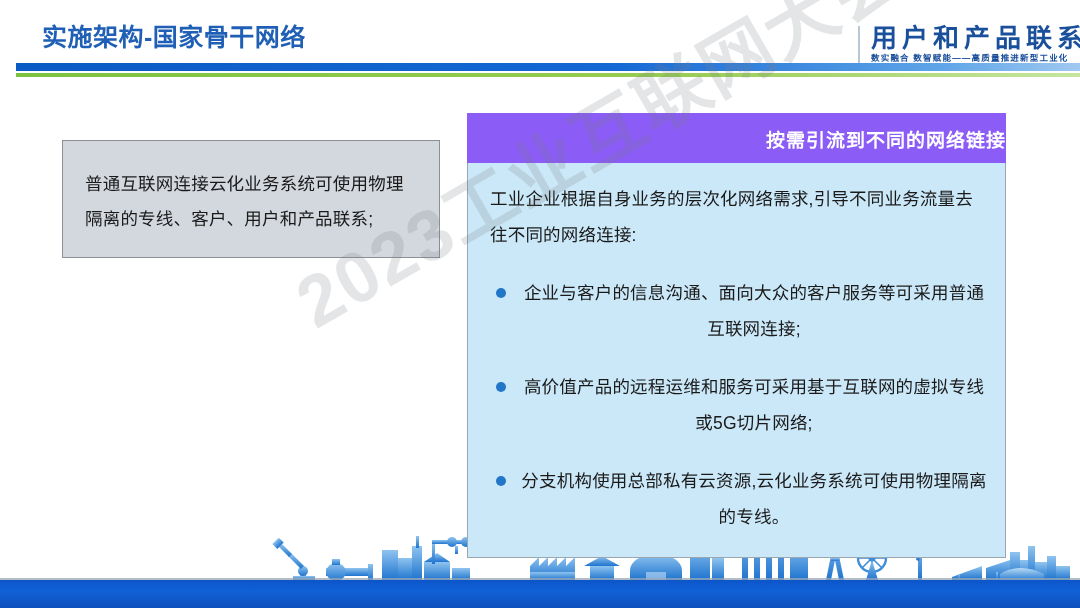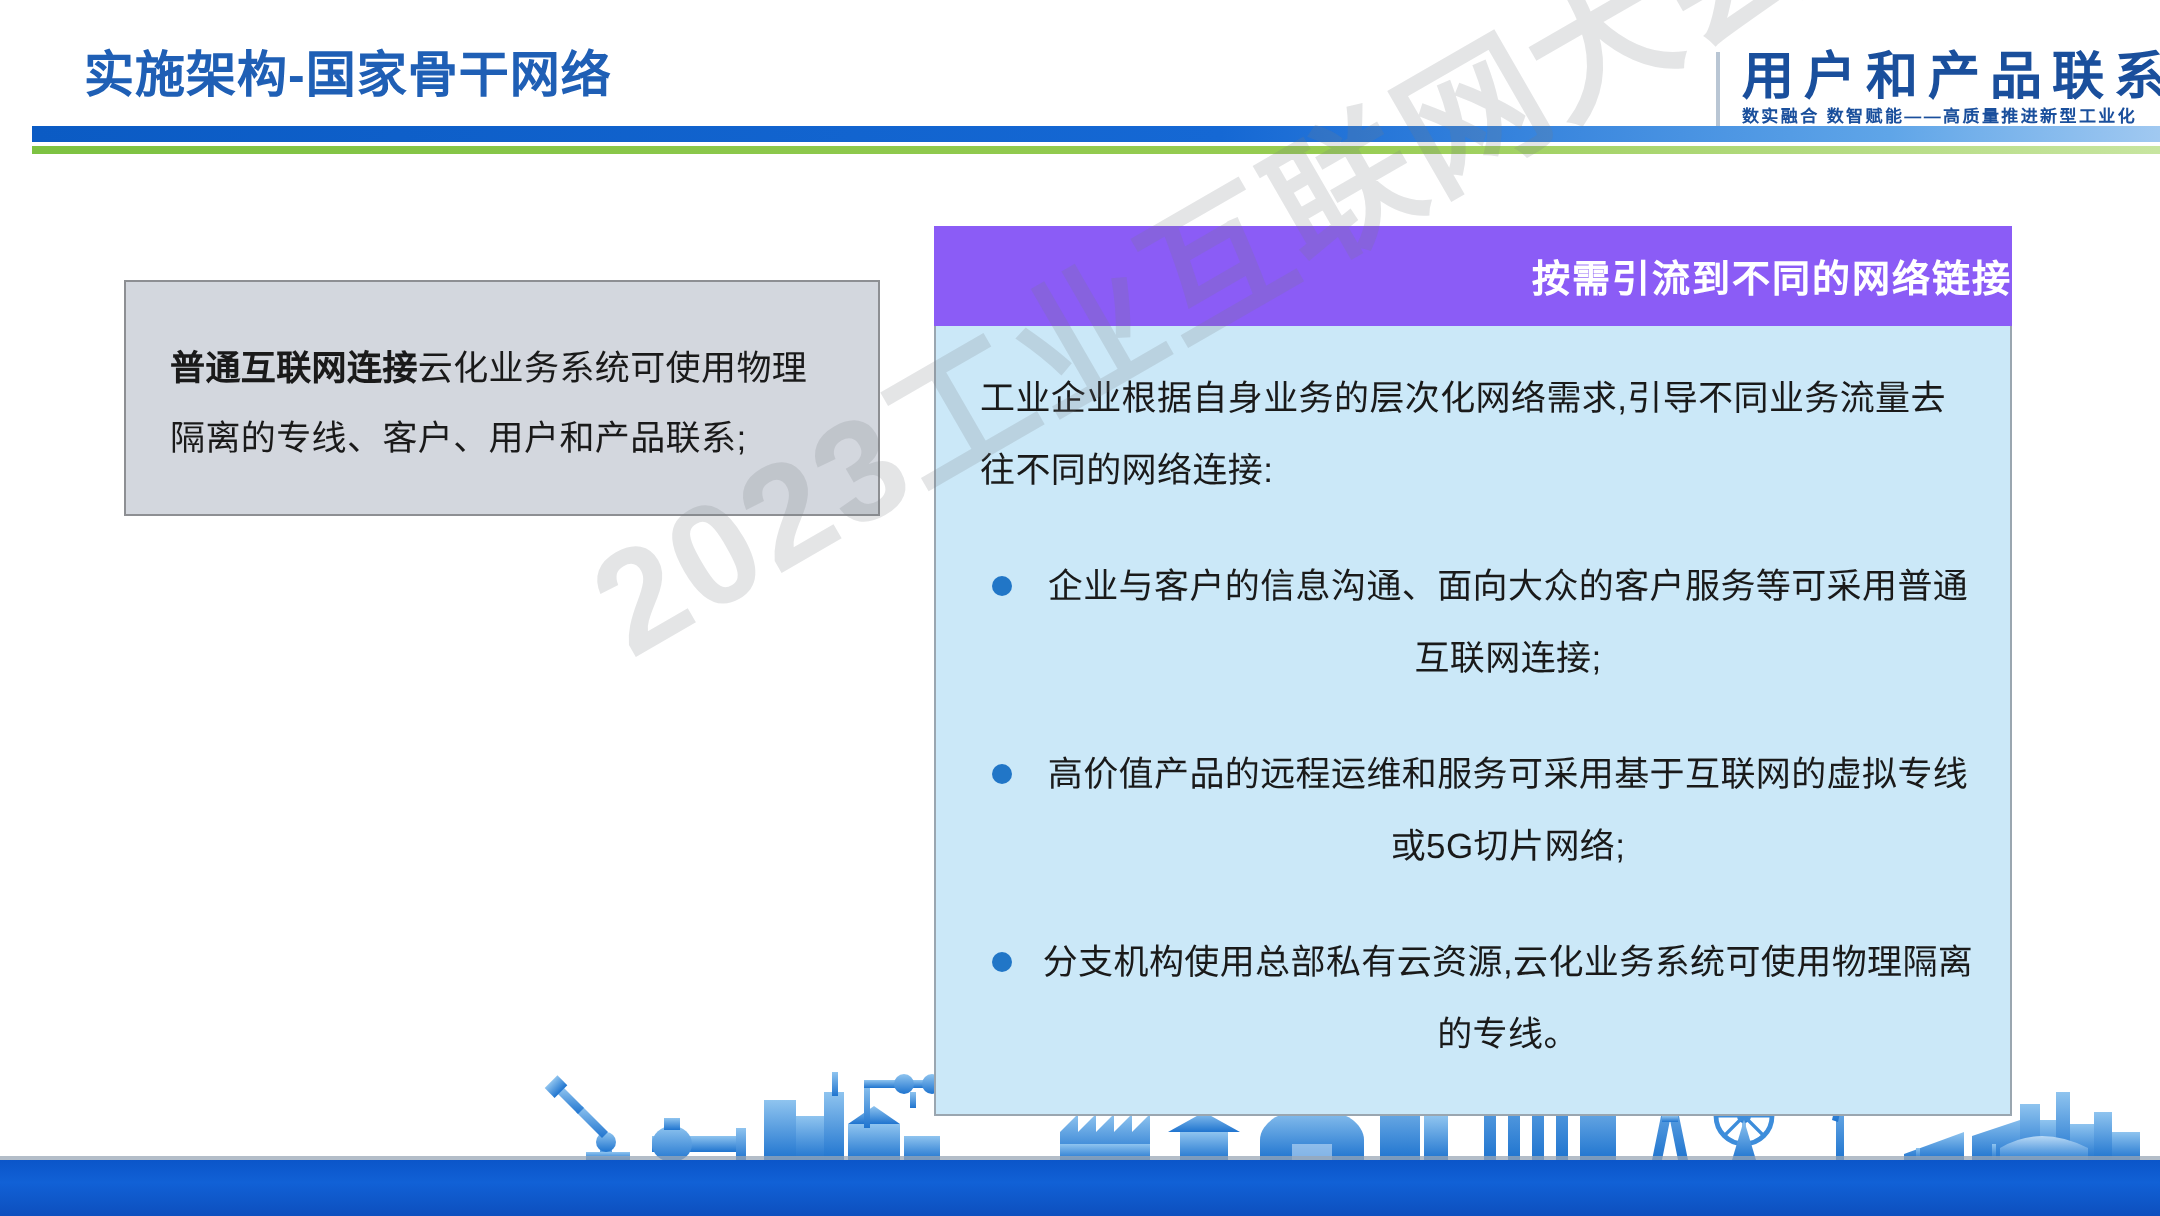--- a/index.html
+++ b/index.html
@@ -172,21 +172,21 @@
     font-size: 17.5px;
     line-height: 35px;
     color: #1a1a1a;
     letter-spacing: 0.2px;
   }
   .info-box.second {
     margin-top: 42px;
     padding: 24px 22px 18px 22px;
   }
   .info-box b {
-    font-weight: bold;
+    font-weight: normal;
   }
 
   
   .right-panel {
     position: absolute;
     left: 467px;
     top: 113px;
     width: 539px;
     z-index: 3;
   }

